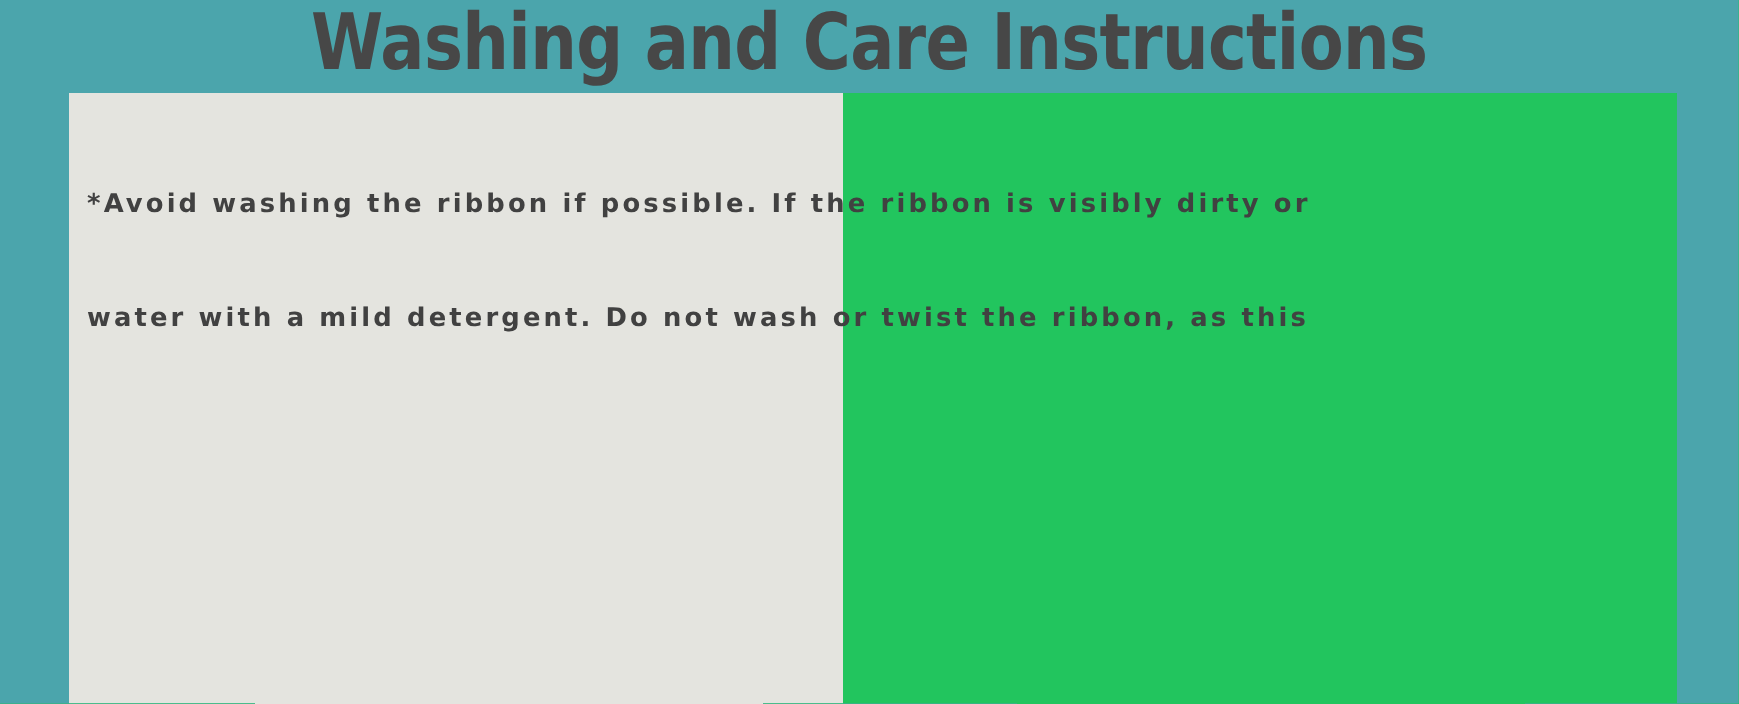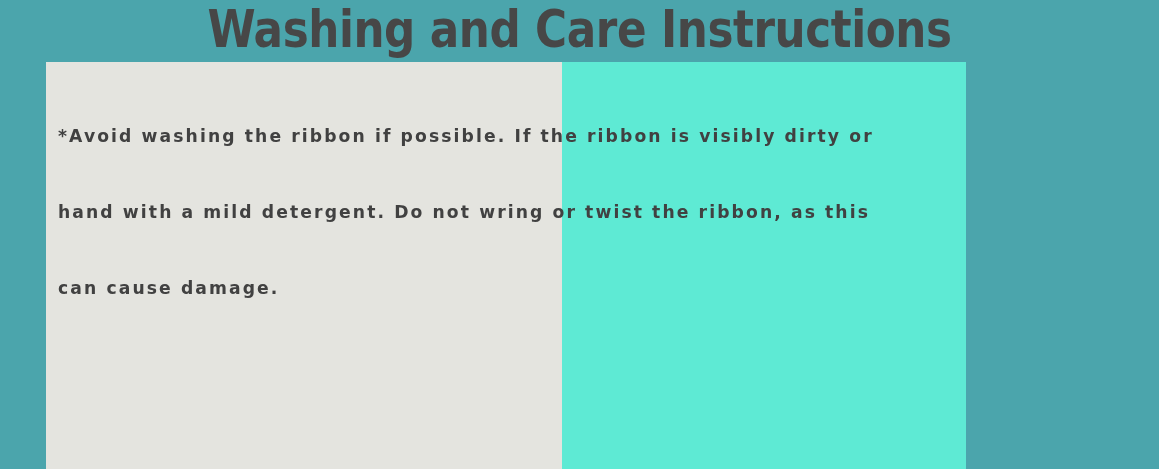--- a/index.html
+++ b/index.html
@@ -33,23 +33,23 @@
     color: #474747;
     transform: scaleX(0.84);
     transform-origin: 50% 0;
     white-space: nowrap;
     -webkit-font-smoothing: antialiased;
   }
   .panel {
     position: absolute;
     left: 46px;
     top: 62px;
-    width: 920px;
+    width: 1072px;
     height: 407px;
-    background: #5eead4;
+    background: #22c55e;
     overflow: hidden;
   }
   .panel-shade-left {
     position: absolute;
     left: 0;
     top: 0;
     width: 516px;
     height: 100%;
     background: #e4e4df;
   }
@@ -77,22 +77,21 @@
 <body>
 
 <div class="poster">
 
   <div class="title">Washing and Care Instructions</div>
 
   <div class="panel">
     <div class="panel-shade-left"></div>
     <div class="body-text">
       <span class="line">*Avoid washing the ribbon if possible. If the ribbon is visibly dirty or</span>
-      <span class="line">hand with a mild detergent. Do not wring or twist the ribbon, as this</span>
-      <span class="line">can cause damage.</span>
+      <span class="line">water with a mild detergent. Do not wash or twist the ribbon, as this</span>
       
       
       
       
       
       
       
       
       
     </div>

